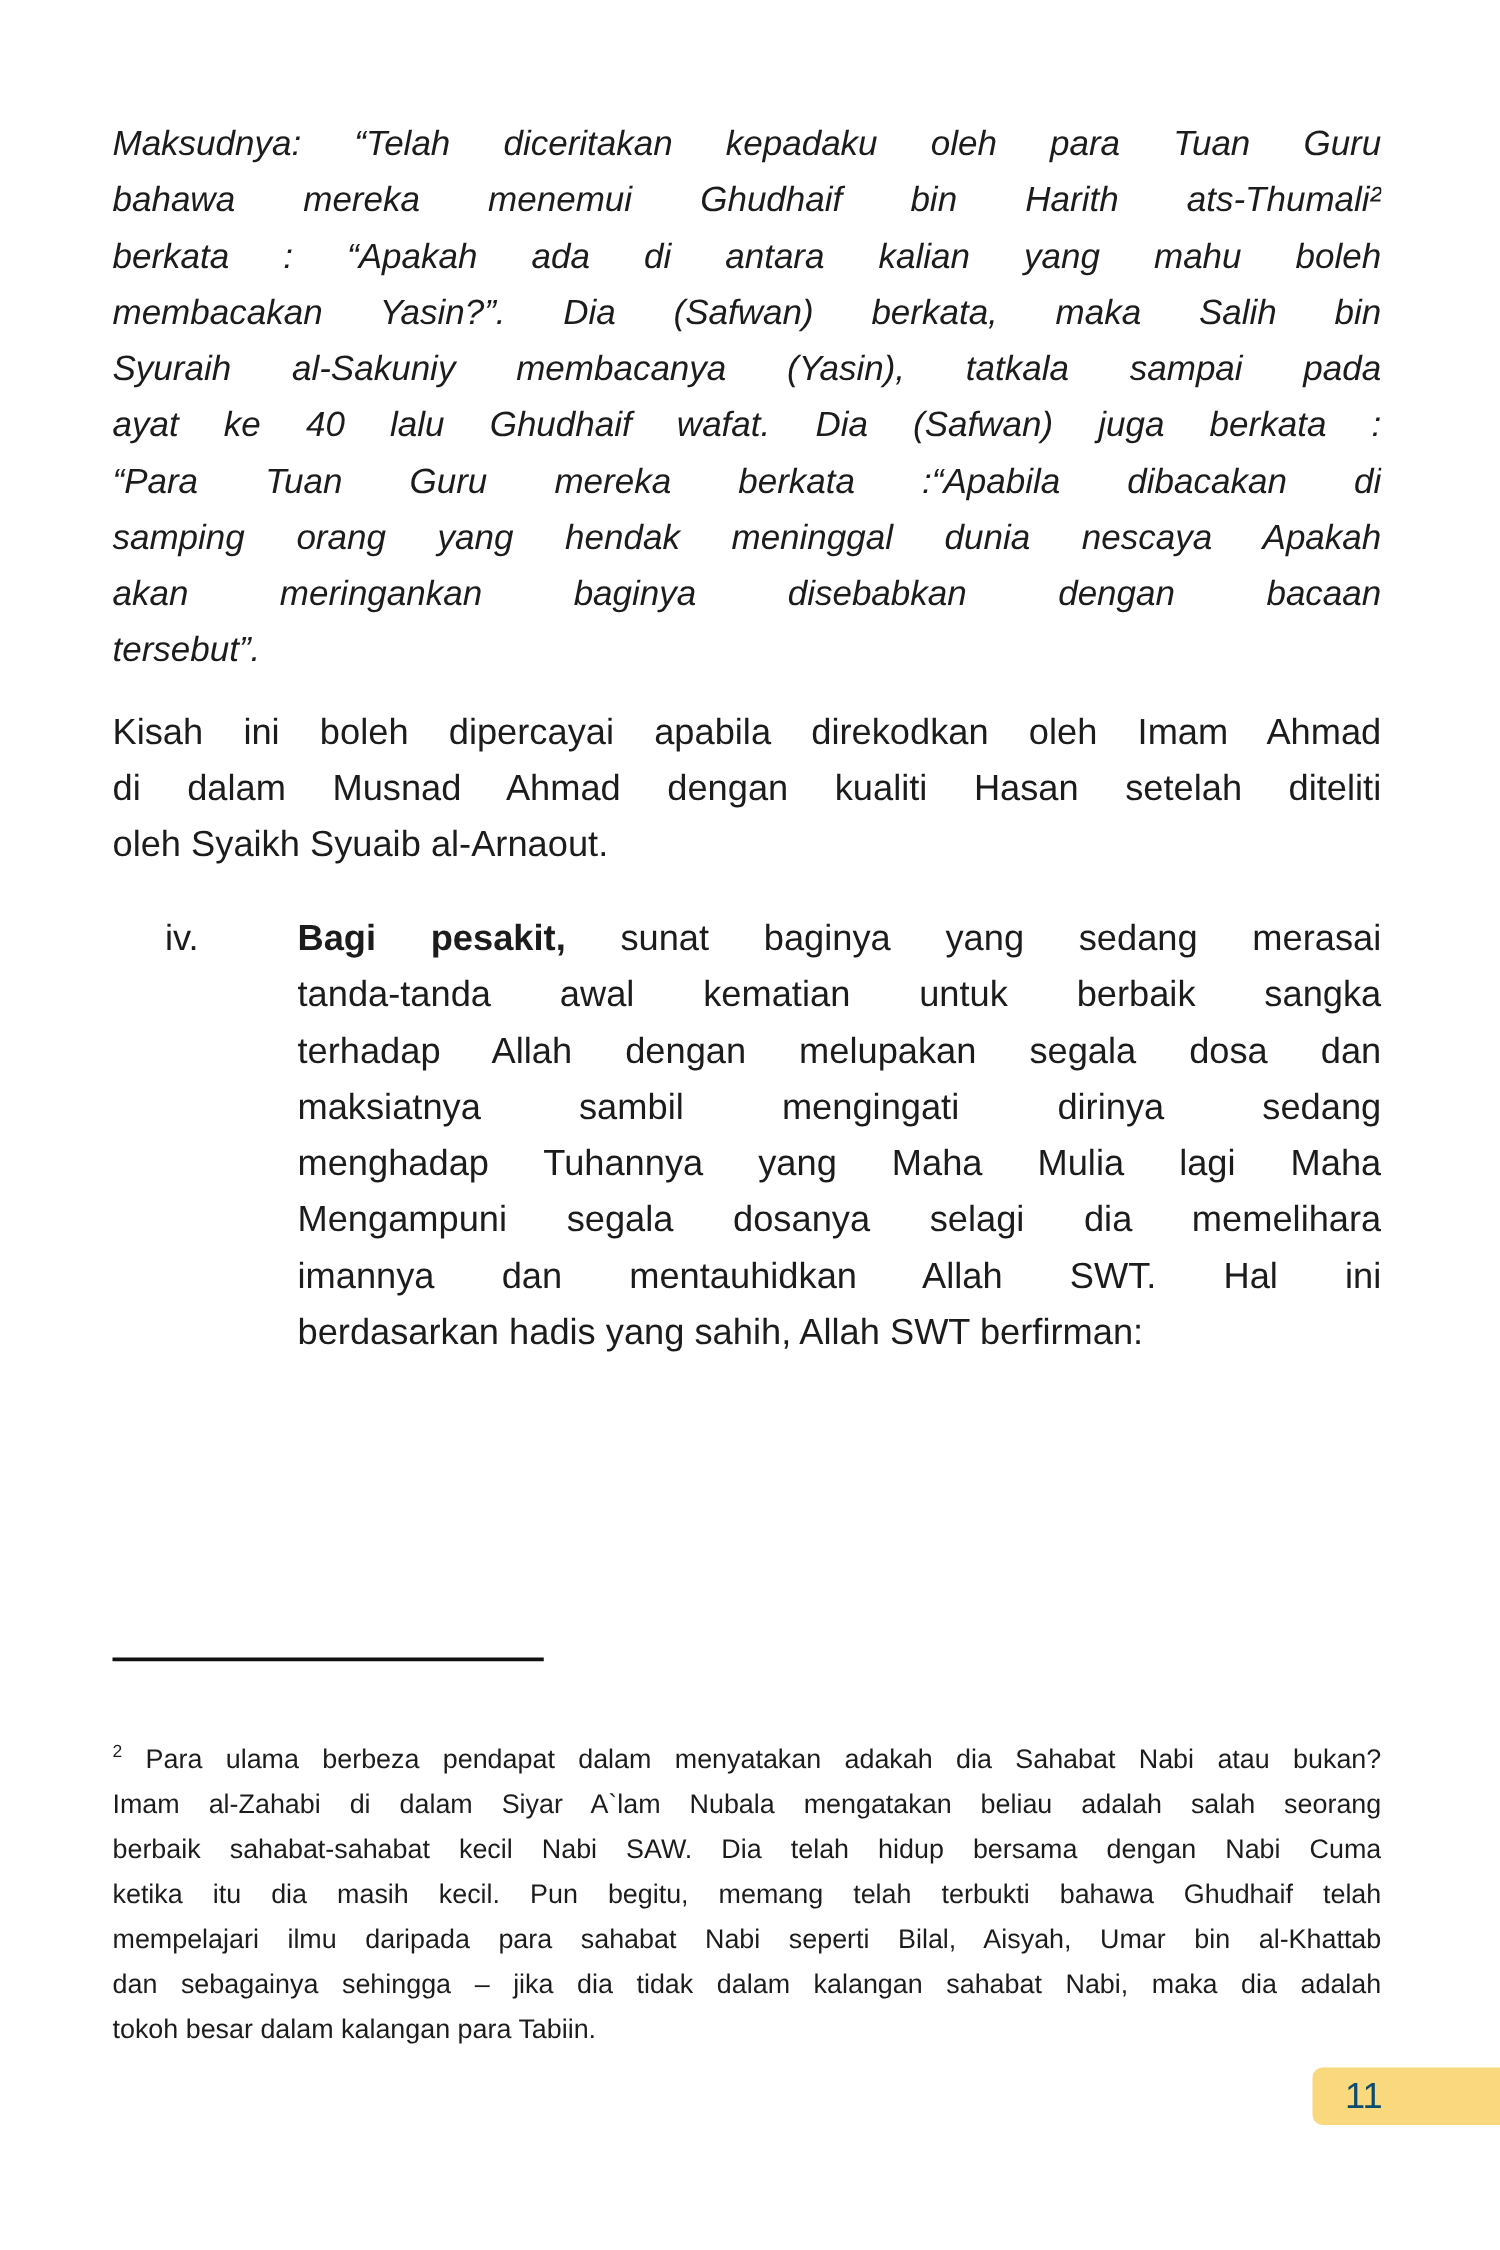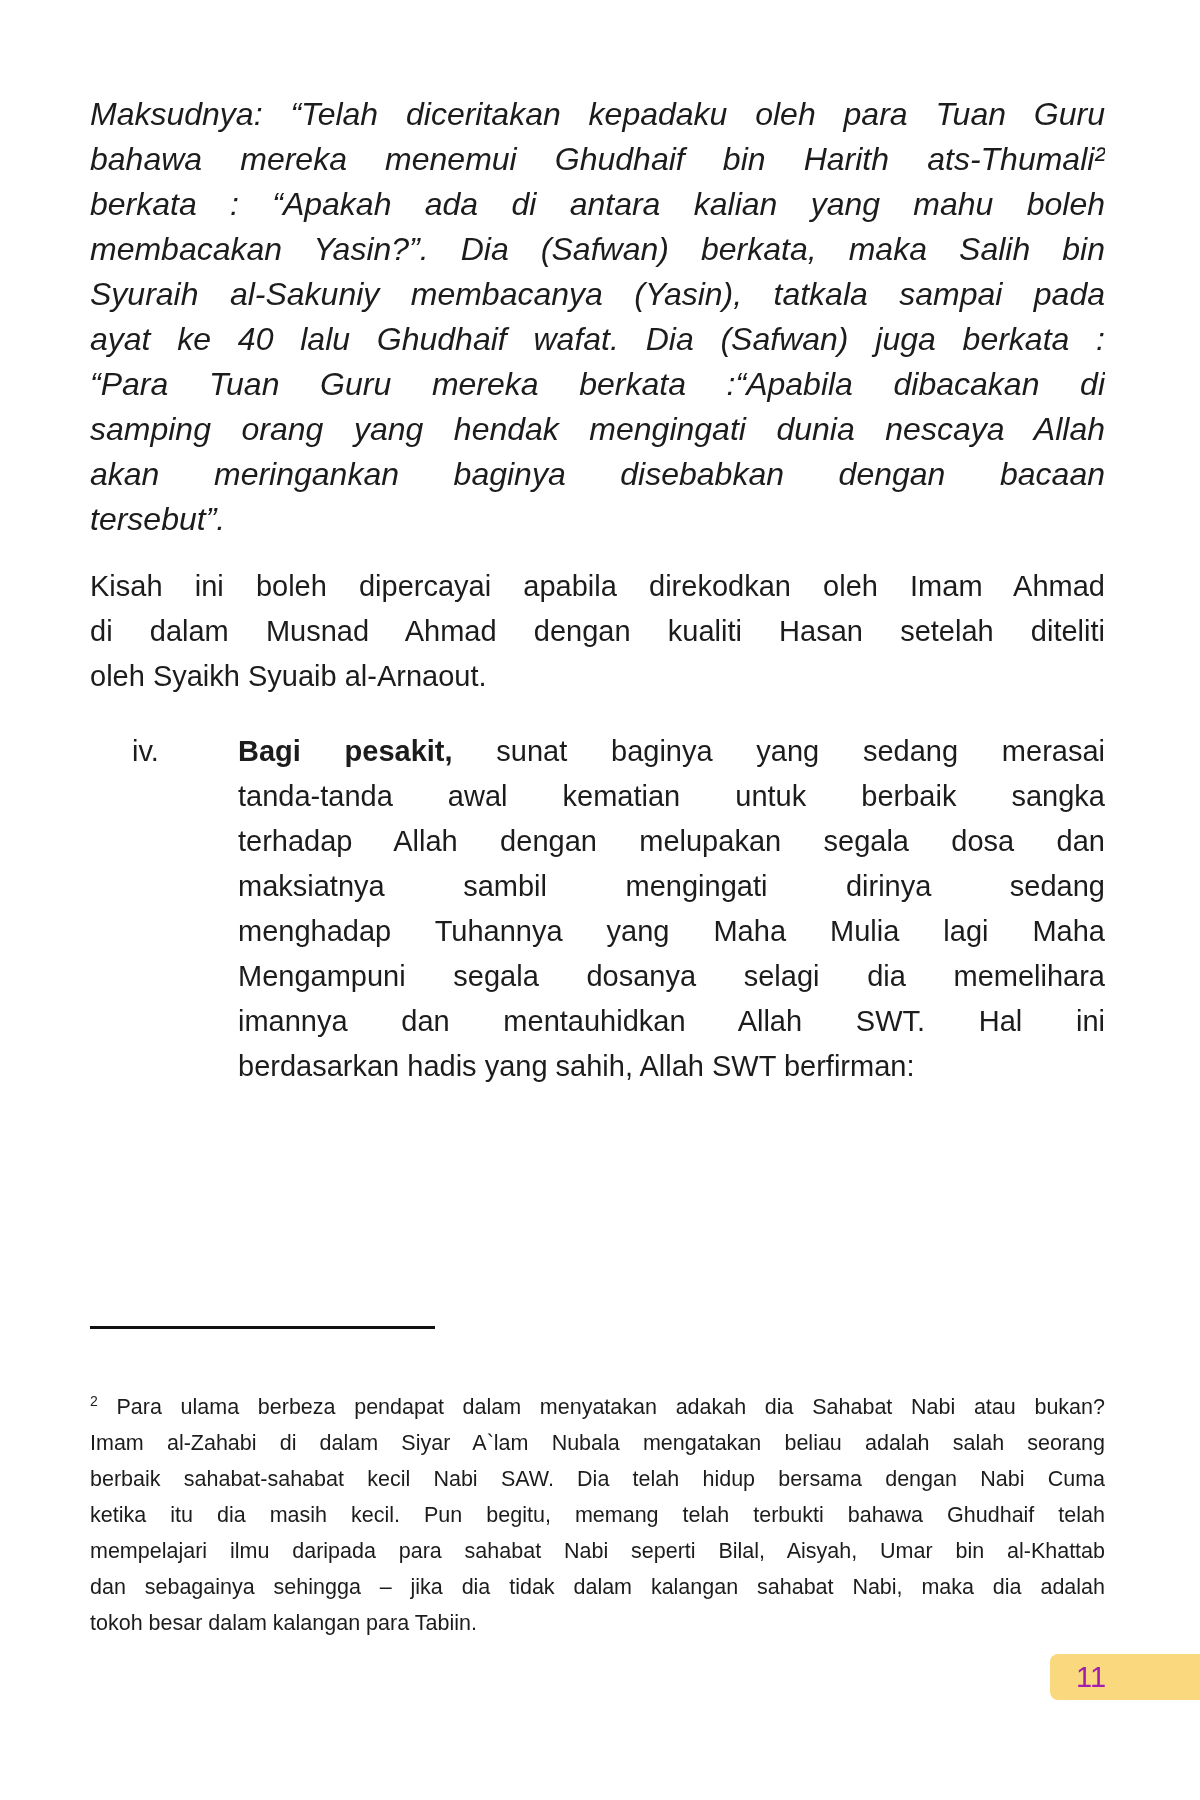--- a/index.html
+++ b/index.html
@@ -25,21 +25,21 @@
     text-align-last: justify;
     overflow: hidden;
     white-space: nowrap;
   }
   
   .jpara .line { white-space: normal; height: auto; }
   .jpara .line:last-child { text-align-last: left; }
 
   .quote-paragraph {
     font-style: italic;
-    font-size: 32px;
+    font-size: 28px;
     line-height: 45px;
   }
   .body-paragraph {
     margin-top: 22px;
     font-size: 29px;
     line-height: 45px;
   }
   .list-item {
     margin-top: 30px;
     display: flex;
@@ -86,37 +86,37 @@
     width: 150px;
     height: 46px;
     background: #fad87e;
     border-radius: 8px 0 0 8px;
     display: flex;
     align-items: center;
   }
   .page-number-badge .num {
     font-size: 29px;
     padding-left: 26px;
-    color: #a21caf;
+    color: #0c4a6e;
   }
 </style>
 </head>
 <body>
 
 <div class="page-inner">
 
   <div class="quote-paragraph jpara">
       <div class="line">Maksudnya: “Telah diceritakan kepadaku oleh para Tuan Guru</div>
       <div class="line">bahawa mereka menemui Ghudhaif bin Harith ats-Thumali²</div>
       <div class="line">berkata : “Apakah ada di antara kalian yang mahu boleh</div>
       <div class="line">membacakan Yasin?”. Dia (Safwan) berkata, maka Salih bin</div>
       <div class="line">Syuraih al-Sakuniy membacanya (Yasin), tatkala sampai pada</div>
       <div class="line">ayat ke 40 lalu Ghudhaif wafat. Dia (Safwan) juga berkata :</div>
       <div class="line">“Para Tuan Guru mereka berkata :“Apabila dibacakan di</div>
-      <div class="line">samping orang yang hendak mengingati dunia nescaya Allah</div>
+      <div class="line">samping orang yang hendak meninggal dunia nescaya Apakah</div>
       <div class="line">akan meringankan baginya disebabkan dengan bacaan</div>
       <div class="line">tersebut”.</div>
     </div>
 
   <div class="body-paragraph jpara">
       <div class="line">Kisah ini boleh dipercayai apabila direkodkan oleh Imam Ahmad</div>
       <div class="line">di dalam Musnad Ahmad dengan kualiti Hasan setelah diteliti</div>
       <div class="line">oleh Syaikh Syuaib al-Arnaout.</div>
     </div>
 

